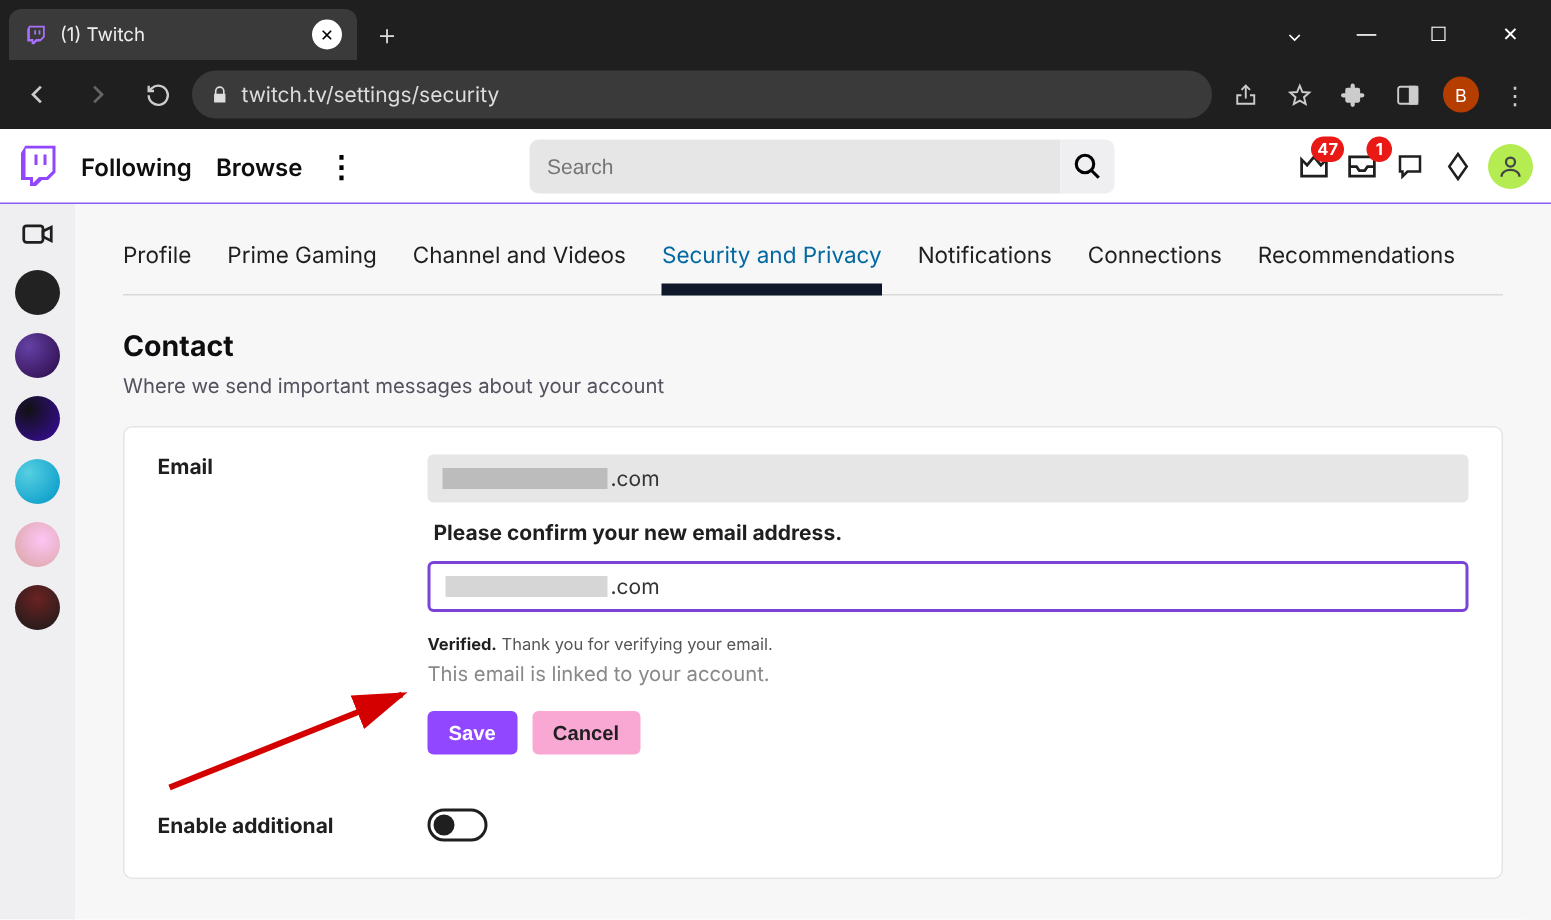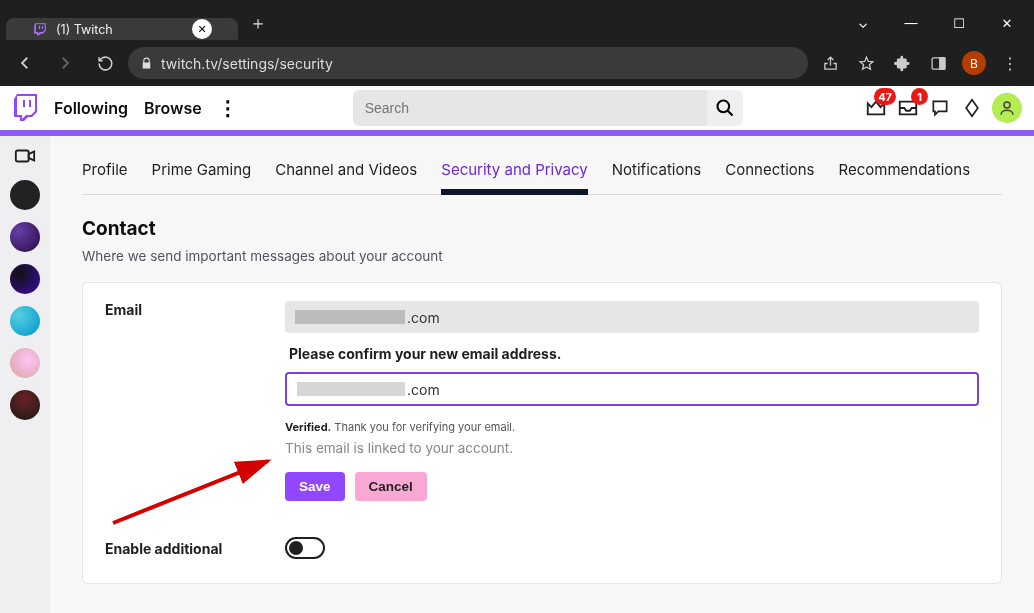--- a/index.html
+++ b/index.html
@@ -1,37 +1,37 @@
 <!DOCTYPE html>
 <html><head>
 <meta charset="utf-8">
 <style>
   * { box-sizing: border-box; margin: 0; padding: 0; }
   html, body { width: 1034px; height: 613px; font-family: Inter, Roobert, "Helvetica Neue", Arial, sans-serif; overflow: hidden; background:#fff; }
 
   
   .chrome { background:#1f1f1f; height:86px; color:#ddd; }
   .tabbar { display:flex; align-items:flex-end; height:40px; padding-left:6px; }
-  .tab { display:flex; align-items:center; gap:8px; background:#3a3a3a; height:22px; border-radius:8px 8px 0 0; padding:0 26px; width:232px; font-size:12.5px; color:#eee; }
+  .tab { display:flex; align-items:center; gap:8px; background:#3a3a3a; height:34px; border-radius:8px 8px 0 0; padding:0 10px; width:232px; font-size:12.5px; color:#eee; }
   .tab .favicon { width:16px; height:16px; display:flex; align-items:center; justify-content:center; color:#a970ff; }
   .tab .close { margin-left:auto; display:flex; align-items:center; justify-content:center; width:20px; height:20px; border-radius:50%; background:#fff; color:#000; font-size:11px; }
   .newtab { width:28px; height:28px; display:flex; align-items:center; justify-content:center; margin-left:6px; margin-bottom:3px; font-size:18px; color:#ddd; }
   .win-controls { margin-left:auto; display:flex; gap:2px; padding-right:4px; }
   .win-btn { width:46px; height:34px; display:flex; align-items:center; justify-content:center; color:#fff; font-size:13px; }
 
   .addrbar { display:flex; align-items:center; height:46px; padding:0 8px; gap:6px; background:#1f1f1f; }
   .nav-btn { width:34px; height:34px; display:flex; align-items:center; justify-content:center; color:#ccc; font-size:16px; }
   .nav-btn.dis { color:#666; }
   .omnibox { flex:1; height:32px; background:#3a3a3a; border-radius:16px; display:flex; align-items:center; padding:0 12px; gap:8px; color:#ddd; font-size:14px; }
   .addr-right { display:flex; align-items:center; gap:4px; }
   .addr-icon { width:32px; height:32px; display:flex; align-items:center; justify-content:center; color:#ccc; }
   .profile-b { width:24px; height:24px; border-radius:50%; background:#b53d00; color:#fff; display:flex; align-items:center; justify-content:center; font-size:12px; }
 
   
-  .twitch-nav { height:50px; background:#fff; border-bottom:6px solid #8b5cf6; display:flex; align-items:center; padding:0 12px; gap:16px; }
+  .twitch-nav { height:50px; background:#fff; border-bottom:1px solid #8b5cf6; display:flex; align-items:center; padding:0 12px; gap:16px; }
   .twitch-logo { color:#9146ff; }
   .nav-link { font-size:16px; font-weight:600; color:#0e0e10; }
   .more-dots { font-size:20px; font-weight:bold; letter-spacing:-1px; }
   .search-wrap { display:flex; align-items:center; margin-left:100px;justify-content:center; }
   .search-box { width:354px; height:36px; background:#e6e6e6; border:none; outline:none; border-radius:6px 0 0 6px; padding:0 12px; font-size:14px; color:#555; }
   .search-btn { width:36px; height:36px; background:#efeff1; border-radius:0 6px 6px 0; display:flex; align-items:center; justify-content:center; color:#000; }
   .nav-spacer { flex:1; }
   .nav-icons { display:flex; align-items:center; gap:8px; }
   .nav-icon { width:24px; height:24px; display:flex; align-items:center; justify-content:center; color:#1f1f1f; position:relative; }
   .badge { position:absolute; top:-8px; right:-8px; min-width:17px; height:17px; border-radius:9px; background:#e91916; color:#fff; font-size:11px; font-weight:700; display:flex; align-items:center; justify-content:center; padding:0 4px; }
@@ -49,21 +49,21 @@
   .ch.c2 { background: radial-gradient(circle at 30% 30%, #111, #3a0ca3); }
   .ch.c3 { background: radial-gradient(circle at 30% 30%, #56cfe1, #0096c7); }
   .ch.c4 { background: radial-gradient(circle at 60% 40%, #fdc5f5, #d8a29d); }
   .ch.c5 { background: radial-gradient(circle at 50% 30%, #6b2222, #1a1a1a); }
 
   
   .main { flex:1; padding:24px 32px 0 32px; overflow:hidden; }
   h1.page-title { font-size:38px; font-weight:800; color:#0e0e10; margin-bottom:18px; }
   .tabrow { display:flex; gap:24px; border-bottom:1px solid #d9d9d9; font-size:15px; }
   .tabrow .tabi { padding:0 0 10px 0; color:#1f1f1f; cursor:pointer; }
-  .tabrow .tabi.active { color:#6d28d9; border-bottom:6px solid #0f172a; margin-bottom:-1px; }
+  .tabrow .tabi.active { color:#0369a1; border-bottom:8px solid #0f172a; margin-bottom:-1px; }
 
   h2.section { font-size:19px; font-weight:700; color:#0e0e10; margin-top:22px; }
   p.sub { font-size:13.5px; color:#53535f; margin-top:8px; }
 
   .card { background:#fff; border:1px solid #e5e5e5; border-radius:6px; margin-top:18px; padding:18px 22px 24px 22px; position:relative; }
   .row { display:flex; }
   .row .label { width:180px; font-size:14px; font-weight:700; color:#1f1f1f; }
   .row .content { flex:1; }
 
   .grey-input { width:100%; height:32px; background:#e6e6e6; border:none; border-radius:4px; padding:0 10px; font-size:14px; color:#333; }

